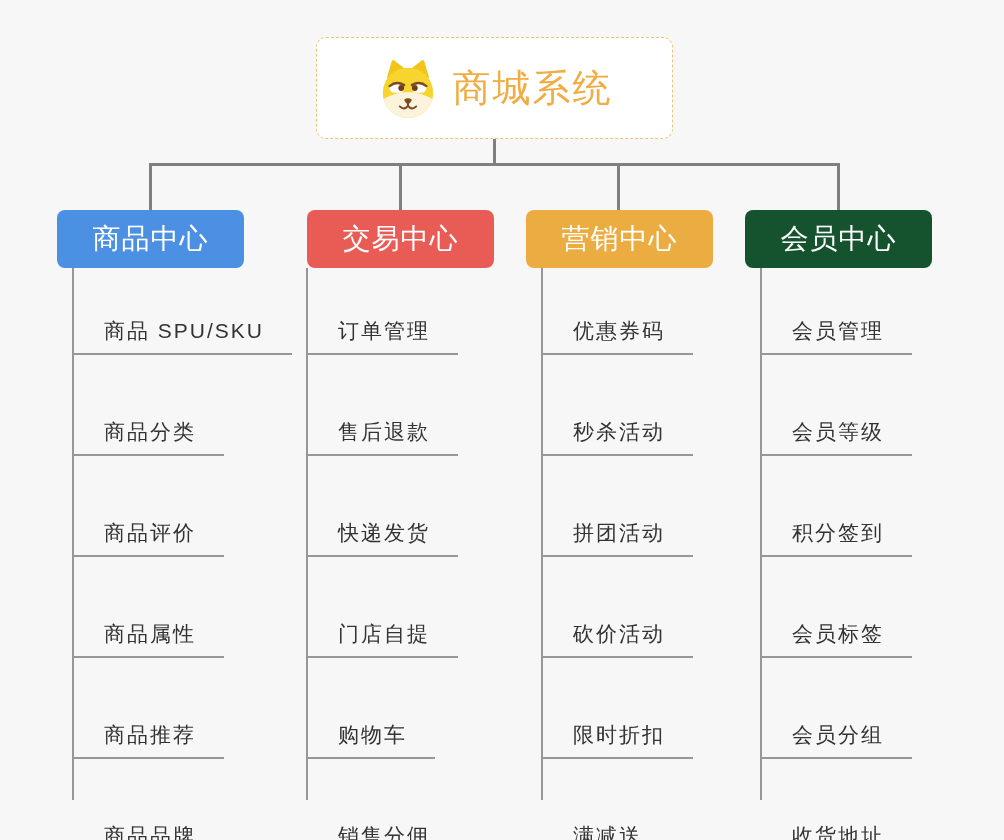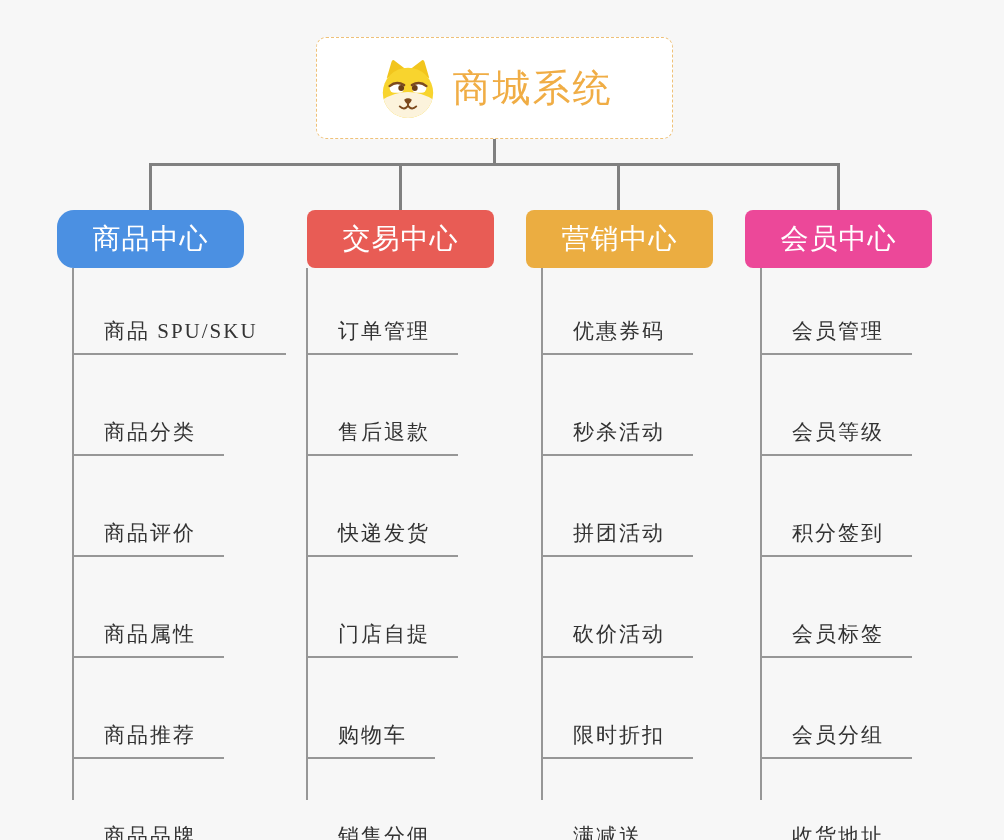--- a/index.html
+++ b/index.html
@@ -63,21 +63,20 @@
   .branch-node-2 { left: 307px; }
   .branch-node-3 { left: 526px; font-family: Liberation Serif, serif; }
   .branch-node-4 { left: 745px; }
 
   
   .leaf-col {
     position: absolute;
     top: 268px;
     height: 532px;
     border-left: 2px solid #979797;
-    font-family: Liberation Serif, serif;
   }
   .leaf-col-1 { left: 72px; }
   .leaf-col-2 { left: 306px; }
   .leaf-col-3 { left: 541px; }
   .leaf-col-4 { left: 760px; }
 
   .leaf-row {
     height: 101px;
     display: flex;
     align-items: flex-end;
@@ -121,24 +120,24 @@
     <span class="root-title">商城系统</span>
   </div>
 
   <div class="conn conn-stub"></div>
   <div class="conn conn-hbar"></div>
   <div class="conn conn-drop conn-drop-1"></div>
   <div class="conn conn-drop conn-drop-2"></div>
   <div class="conn conn-drop conn-drop-3"></div>
   <div class="conn conn-drop conn-drop-4"></div>
 
-  <div class="branch-node branch-node-1" style="background-color: rgb(75, 144, 226); border-radius: 17px;">商品中心</div>
+  <div class="branch-node branch-node-1" style="background-color: rgb(75, 144, 226);">商品中心</div>
   <div class="branch-node branch-node-2" style="background-color: rgb(232, 92, 85);">交易中心</div>
   <div class="branch-node branch-node-3" style="background-color: rgb(235, 173, 65);">营销中心</div>
-  <div class="branch-node branch-node-4" style="background-color: #ec4899;">会员中心</div>
+  <div class="branch-node branch-node-4" style="background-color: #14532d;">会员中心</div>
 
   <div class="leaf-col leaf-col-1">
     <div class="leaf-row">
         <span class="leaf">商品 SPU/SKU</span>
       </div>
     <div class="leaf-row">
         <span class="leaf">商品分类</span>
       </div>
     <div class="leaf-row">
         <span class="leaf">商品评价</span>

